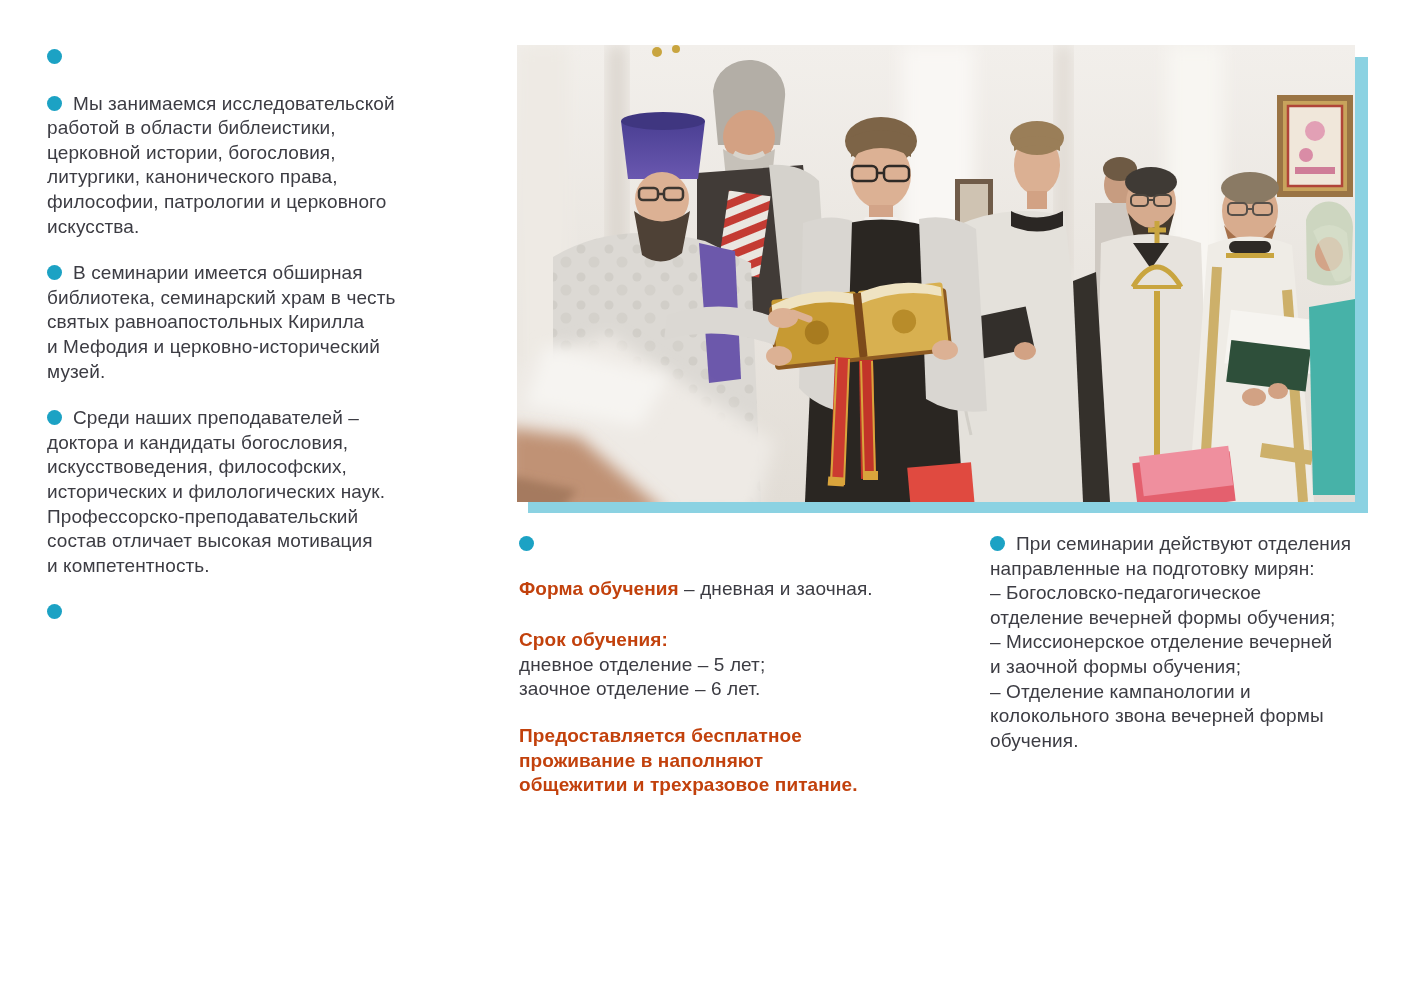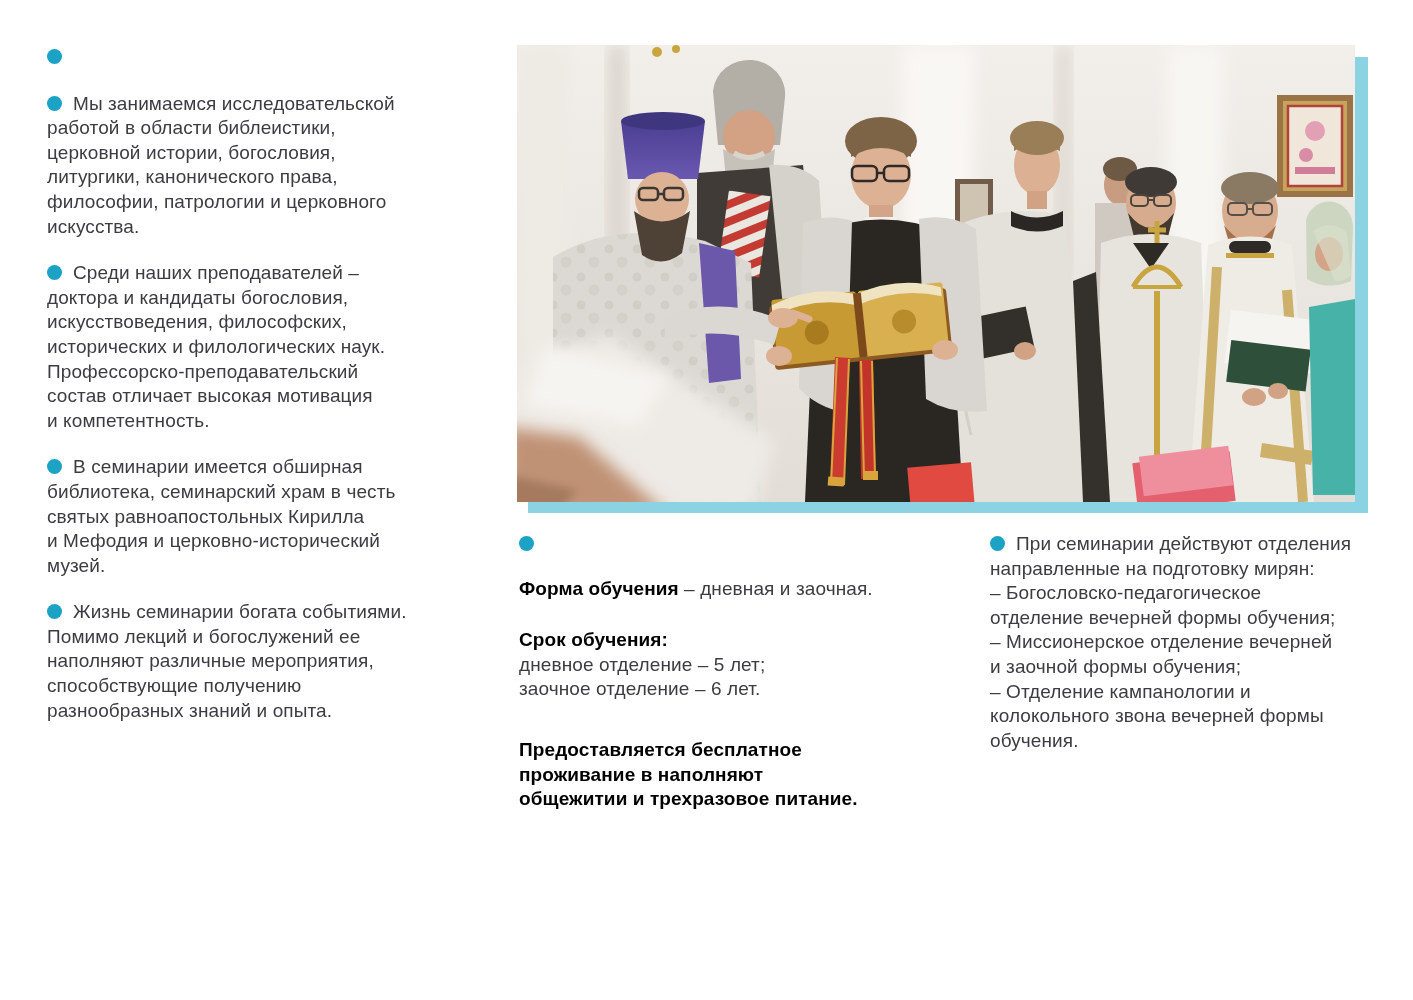--- a/index.html
+++ b/index.html
@@ -13,24 +13,24 @@
   .col p{margin:0 0 22px 0;white-space:pre-line;}
   .col p.oneline{white-space:normal;}
   .bullet{
     display:inline-block;width:15px;height:15px;border-radius:50%;
     background:#1ca2c4;margin-right:11px;position:relative;top:1px;
   }
   .col-left{left:47px;top:45px;width:440px;}
   .col-mid{left:519px;top:532px;width:445px;}
   .col-right{left:990px;top:532px;width:410px;}
 
-  .teal-bold{color:#000000;font-weight:700;}
+  .teal-bold{color:#c2410c;font-weight:700;}
   .col-mid p.intro{margin-bottom:20px;}
   .col-mid p.form-line{margin-bottom:27px;}
-  .col-mid p.term-block{margin-bottom:36px;}
+  .col-mid p.term-block{margin-bottom:22px;}
   .col-mid p.housing{margin-bottom:0;}
   .col-right p.depts{margin-bottom:27px;}
 
   .photo-wrap{position:absolute;left:517px;top:45px;width:838px;height:457px;}
   .photo-shadow{
     position:absolute;left:11px;top:12px;width:840px;height:456px;
     background:#8bd2e2;z-index:0;
   }
   .photo-wrap svg{position:absolute;left:0;top:0;z-index:1;display:block;}
 </style>
@@ -38,37 +38,33 @@
 <body>
 
 <aside class="col col-left">
   <p><span class="bullet"></span></p>
   <p><span class="bullet"></span><span>Мы занимаемся исследовательской
 работой в области библеистики,
 церковной истории, богословия,
 литургики, канонического права,
 философии, патрологии и церковного
 искусства.</span></p>
+  <p><span class="bullet"></span><span>В семинарии имеется обширная
+библиотека, семинарский храм в честь
+святых равноапостольных Кирилла
+и Мефодия и церковно-исторический
+музей.</span></p>
   <p><span class="bullet"></span><span>Среди наших преподавателей –
 доктора и кандидаты богословия,
 искусствоведения, философских,
 исторических и филологических наук.
 Профессорско-преподавательский
 состав отличает высокая мотивация
 и компетентность.</span></p>
-  <p><span class="bullet"></span><span>В семинарии имеется обширная
-библиотека, семинарский храм в честь
-святых равноапостольных Кирилла
-и Мефодия и церковно-исторический
-музей.</span></p>
-  <p><span class="bullet"></span><span>Жизнь семинарии богата событиями.
-Помимо лекций и богослужений ее
-наполняют различные мероприятия,
-способствующие получению
-разнообразных знаний и опыта.</span></p>
+  <p><span class="bullet"></span></p>
 </aside>
 
 <div class="photo-wrap">
   <div class="photo-shadow"></div>
   <svg width="838" height="457" viewBox="0 0 838 457" role="img">
     <defs>
       <filter id="b8" x="-30%" y="-30%" width="160%" height="160%">
           <feGaussianBlur stdDeviation="8"></feGaussianBlur>
         </filter>
       <filter id="b4" x="-30%" y="-30%" width="160%" height="160%">

